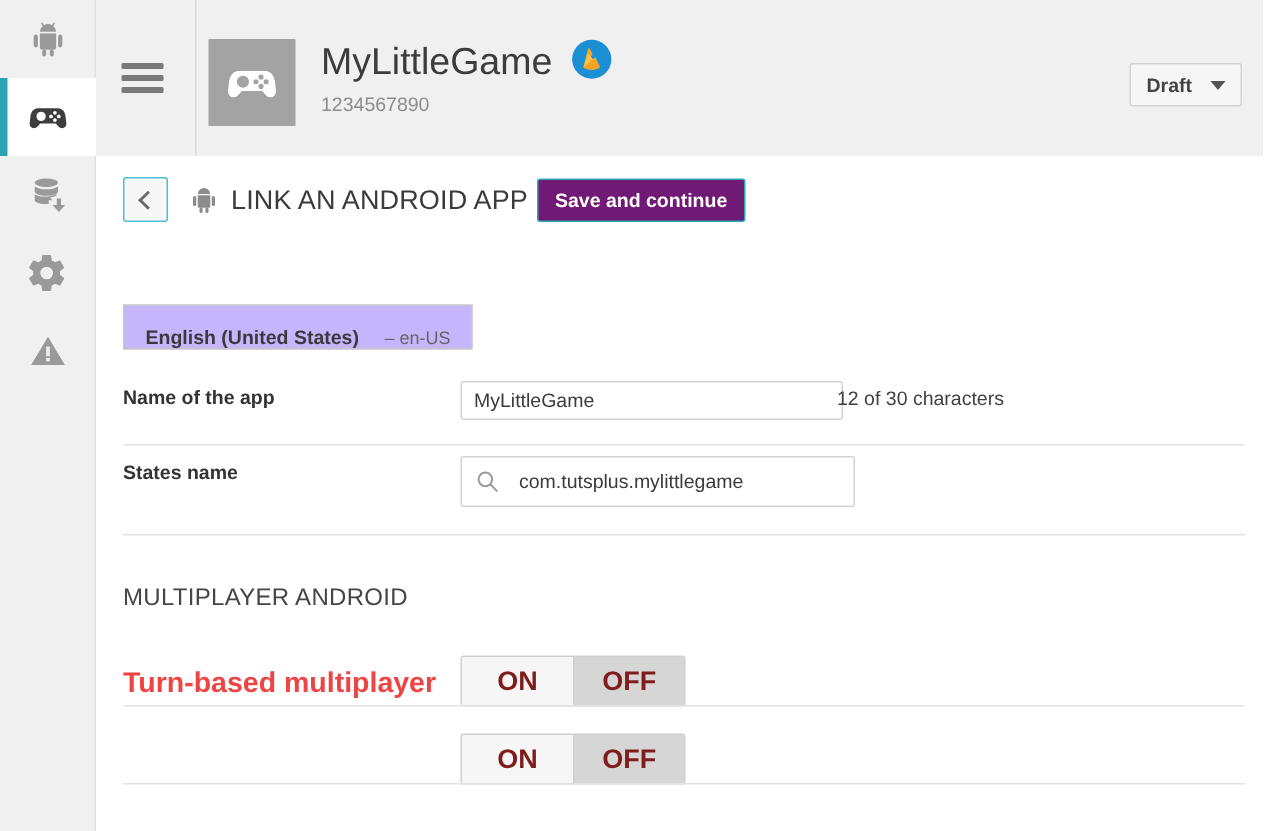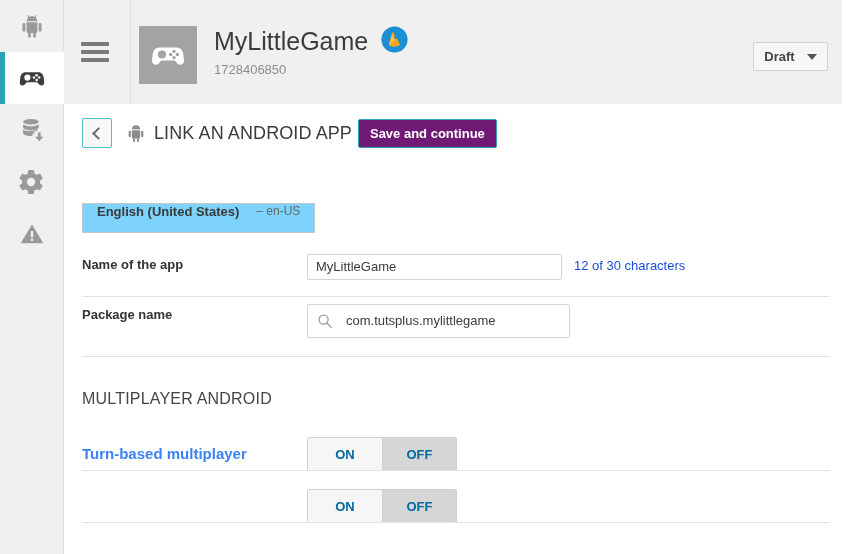--- a/index.html
+++ b/index.html
@@ -113,22 +113,22 @@
 
   .section-head {
     position: absolute; left: 18px;
     font-size: 16px; color: #454545; letter-spacing: .2px;
   }
   #step1-head { top: 66px; }
   #mp-head { top: 286px; }
 
   .lang-tab {
     position: absolute; left: 18px; top: 99px;
-    height: 30px; background: #7dd3fc; border: 1px solid #c6c6c6;
-    display: flex; align-items: flex-start; padding: 0 14px; cursor: pointer;
+    height: 30px; background: #c4b5fd; border: 1px solid #c6c6c6;
+    display: flex; align-items: flex-end; padding: 0 14px; cursor: pointer;
   }
   .lang-main { font-size: 13px; font-weight: bold; color: #3a3a3a; }
   .lang-sub { font-size: 12px; color: #666; margin-left: 17px; }
 
   .field-row { position: absolute; left: 18px; width: 750px; }
   #row-name { top: 150px; height: 42px; }
   #row-pkg  { top: 200px; height: 52px; }
 
   .field-label {
     position: absolute; left: 0; top: 3px;
@@ -145,48 +145,48 @@
     font-size: 13px; color: #3b3b3b;
     padding: 0 8px; line-height: 24px;
     display: flex; align-items: center;
   }
   .txt-input.tall { height: 34px; width: 263px; padding-left: 38px; }
   .search-ic {
     position: absolute; left: 235px; top: 9px;
     width: 16px; height: 16px;
   }
   .charcount {
-    position: absolute; left: 492px; top: 4px;
-    font-size: 13px; color: #1d4ed8; white-space: nowrap;
+    position: absolute; left: 476px; top: 4px;
+    font-size: 13px; color: #404040; white-space: nowrap;
   }
   .hr {
     position: absolute; left: 18px; width: 748px; height: 1px;
     background: #e2e2e2;
   }
   #hr1 { top: 192px; }
   #hr2 { top: 252px; }
   #hr3 { top: 366px; }
   #hr4 { top: 418px; }
 
   .toggle-row { position: absolute; left: 18px; width: 750px; height: 34px; }
   #row-turn { top: 333px; }
   #row-real { top: 385px; }
   .toggle-label {
     position: absolute; left: 0; top: 8px;
-    font-size: 15px; font-weight: bold; color: #3b82f6;
+    font-size: 19px; font-weight: bold; color: #ef4444;
   }
   .seg {
     position: absolute; left: 225px; top: 0;
     display: flex; border: 1px solid #cfcfcf; border-radius: 2px;
     overflow: hidden;
   }
   .seg-btn {
     width: 74px; height: 32px; display: flex;
     align-items: center; justify-content: center;
-    font-size: 13px; font-weight: bold; color: #0369a1;
+    font-size: 18px; font-weight: bold; color: #7f1d1d;
     background: #f6f6f6; cursor: pointer;
   }
   .seg-btn.sel { background: #d6d6d6; }
   .seg-btn + .seg-btn { border-left: 1px solid #cfcfcf; }
 </style>
 </head>
 <body>
 
 <div id="app">
 
@@ -288,21 +288,21 @@
         <span class="app-title">MyLittleGame</span>
         <span class="fb-badge">
           <svg viewBox="0 0 32 32" width="27" height="27">
             <circle cx="16" cy="16" r="15.5" fill="#1a8fd4"></circle>
             <path d="M9.4 22.4 13 7.9c.17-.67 1.06-.8 1.4-.2l2.23 4.1-1.3 2.4 3.9 8.2z" fill="#f6a623"></path>
             <path d="M9.4 22.4 12.6 12.6c.2-.6 1-.72 1.36-.2l8.6 10z" fill="#ffc24a"></path>
             <path d="M9.4 22.4c3.3 2.9 9 2.9 13.1-.05l-3.6-8.1z" fill="#f6a623"></path>
           </svg>
         </span>
       </div>
-      <div class="app-id">1728406850</div>
+      <div class="app-id">1234567890</div>
     </div>
 
     <div class="draft-btn">
       <span class="draft-label">Draft</span>
       <span class="caret"></span>
     </div>
 
   </div>
 
   <div class="content">
@@ -336,21 +336,21 @@
     </div>
 
     <div class="field-row" id="row-name">
       <span class="field-label">Name of the app</span>
       <div class="txt-input" title="Name of the app">MyLittleGame</div>
       <span class="charcount">12 of 30 characters</span>
     </div>
     <div class="hr" id="hr1"></div>
 
     <div class="field-row" id="row-pkg">
-      <span class="field-label">Package name</span>
+      <span class="field-label">States name</span>
       <div class="txt-input tall" title="Package name">com.tutsplus.mylittlegame</div>
       <span class="search-ic">
         <svg viewBox="0 0 18 18" width="16" height="16">
           <circle cx="7.4" cy="7.4" r="5.1" fill="none" stroke="#9b9b9b" stroke-width="1.5"></circle>
           <line x1="11.2" y1="11.2" x2="16" y2="16" stroke="#9b9b9b" stroke-width="1.5" stroke-linecap="round"></line>
         </svg>
       </span>
     </div>
     <div class="hr" id="hr2"></div>
 

